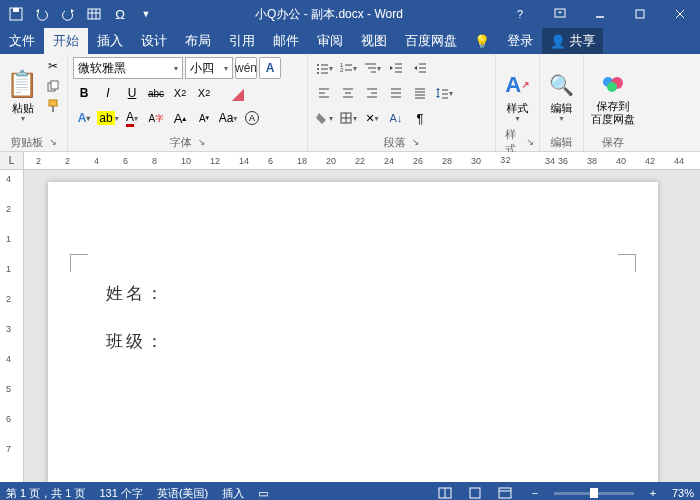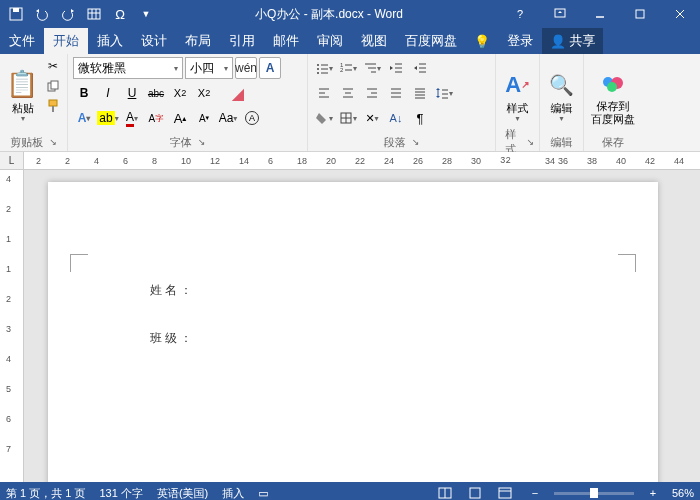--- a/index.html
+++ b/index.html
@@ -43,21 +43,21 @@
 .tick { position: absolute; top: 4px; }
 
 .workspace { display: flex; height: 312px; background: #e6e6e6; }
 .vruler { width: 24px; background: #fff; border-right: 1px solid #ccc; position: relative; font-size: 9px; color:#555; }
 .vtick { position:absolute; left:6px; }
 .canvas { flex: 1; position: relative; overflow: hidden; }
 .page { position: absolute; left: 24px; top: 12px; width: 610px; height: 440px; background: #fff; box-shadow: 0 0 6px rgba(0,0,0,0.25); }
 .crop { position:absolute; width:18px; height:18px; border-color:#a0a0a0; }
 .crop.tl { top:72px; left:22px; border-left:1px solid #a0a0a0; border-bottom:1px solid #a0a0a0; transform: scaleY(-1); }
 .crop.tr { top:72px; right:22px; border-right:1px solid #a0a0a0; border-bottom:1px solid #a0a0a0; transform: scaleY(-1);}
-.doc-text { position:absolute; left:58px; font-size:12px; color:#333; letter-spacing:3px;margin-left:44px; }
+.doc-text { position:absolute; left:58px; font-size:17px; color:#333; letter-spacing:3px; }
 
 .statusbar { height: 22px; background: #2b579a; display: flex; align-items: center; color: #fff; font-size: 11px; padding: 0 6px; gap: 14px; }
 .status-right { margin-left: auto; display: flex; align-items: center; gap: 8px; }
 .view-btn { width: 22px; height: 18px; display:flex; align-items:center; justify-content:center; cursor:pointer; }
 .slider { width: 80px; height: 3px; background: #6a86b5; position: relative; }
 .slider-thumb { position:absolute; width:8px; height:10px; background:#fff; top:-4px; left:36px; }
 
 svg { display: block; }
 </style>
 </head>
@@ -471,15 +471,15 @@
         <svg width="14" height="12">
           <rect x="1" y="1" width="12" height="10" fill="none" stroke="#fff"></rect>
           <line x1="1" y1="4" x2="13" y2="4" stroke="#fff"></line>
         </svg>
       </div>
     <div class="view-btn">−</div>
     <div class="slider">
         <div class="slider-thumb"></div>
       </div>
     <div class="view-btn">+</div>
-    <span>56%</span>
+    <span>73%</span>
   </div>
 </div>
 
 </body></html>

